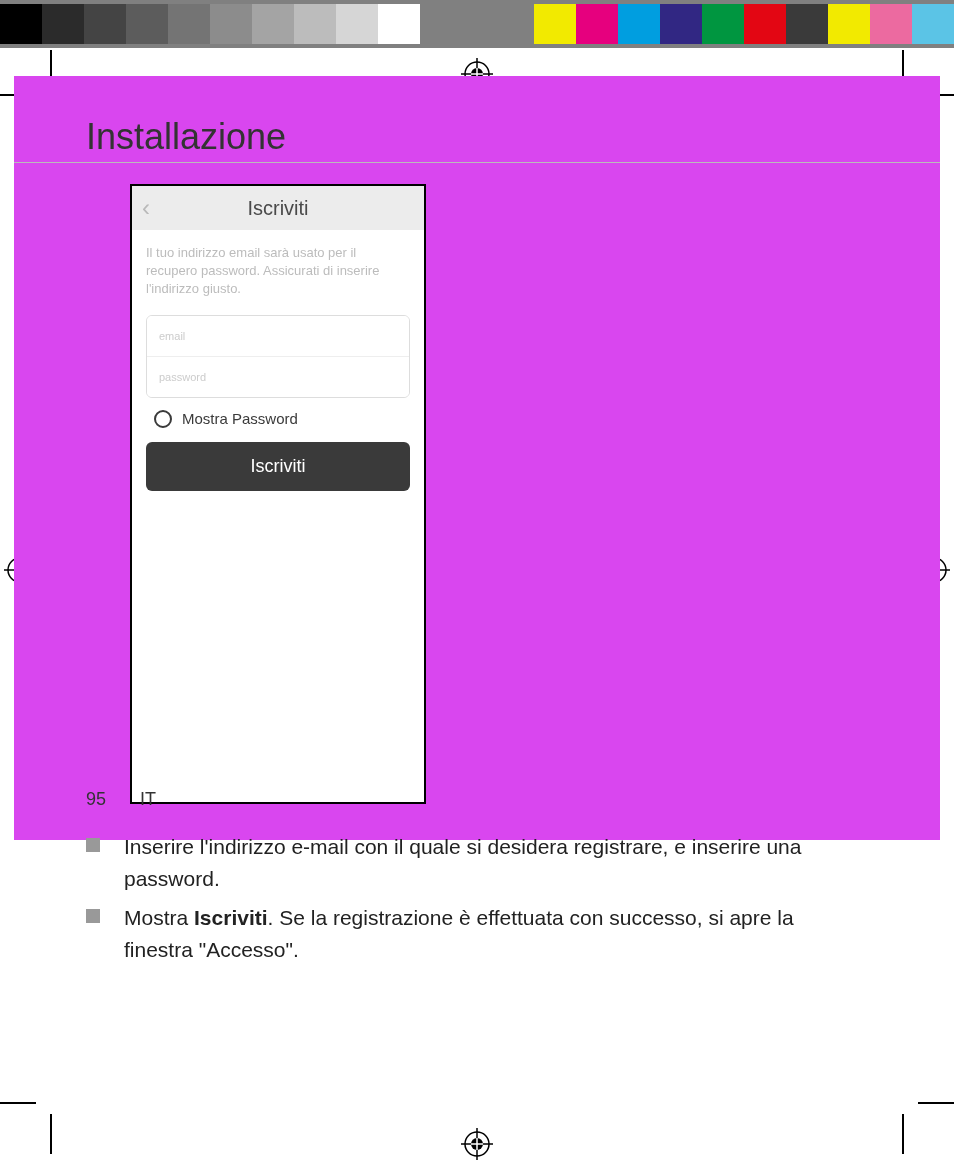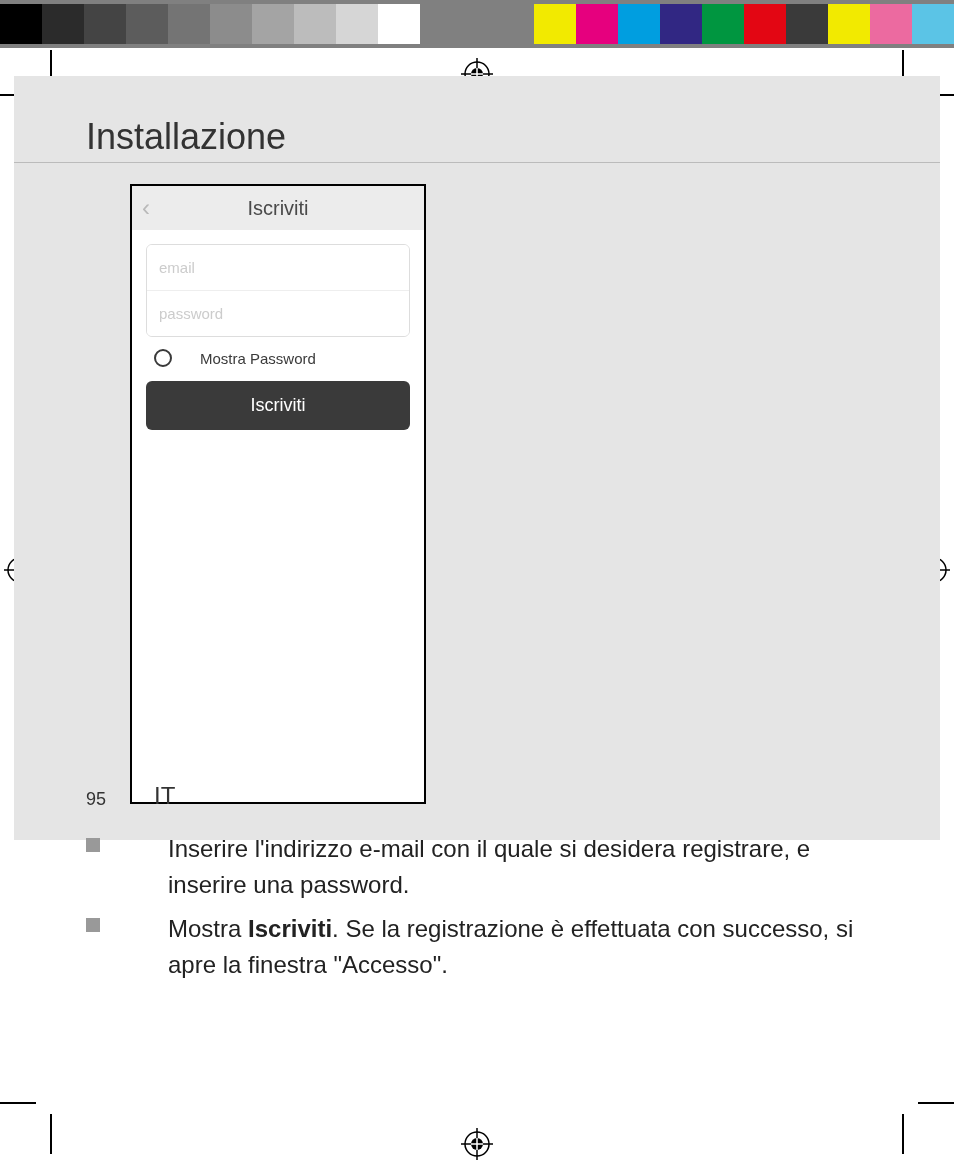--- a/index.html
+++ b/index.html
@@ -27,21 +27,21 @@
   .reg-mark svg { width: 32px; height: 32px; }
   .crop-h { position: absolute; background: #000; height: 2px; }
   .crop-v { position: absolute; background: #000; width: 2px; }
 
   .page {
     position: absolute;
     top: 76px;
     left: 14px;
     width: 926px;
     height: 764px;
-    background: #e5e5e5;
+    background: #d946ef;
   }
   .section-title {
     position: absolute;
     top: 40px;
     left: 72px;
     font-size: 36px;
     font-weight: 300;
     color: #333;
   }
   .title-rule {
@@ -92,32 +92,32 @@
   }
   .input-group {
     border: 1px solid #ddd;
     border-radius: 6px;
     overflow: hidden;
   }
   .text-input {
     width: 100%;
     padding: 14px 12px;
     border: none;
-    font-size: 15px;
+    font-size: 11px;
     color: #bbb;
     font-weight: 300;
     background: #fff;
   }
   .text-input::placeholder { color: #ccc; }
   .input-divider { height: 1px; background: #eee; }
   .show-pw {
     display: flex;
     align-items: center;
     padding: 12px 8px 14px 8px;
-    gap: 28px;
+    gap: 10px;
   }
   .radio-circle {
     width: 18px; height: 18px;
     border: 2px solid #3a3a3a;
     border-radius: 50%;
   }
   .show-pw-label {
     font-size: 15px;
     color: #3a3a3a;
   }
@@ -142,39 +142,38 @@
     gap: 24px;
     margin-bottom: 8px;
   }
   .bullet-square {
     width: 14px; height: 14px;
     background: #999;
     flex-shrink: 0;
     margin-top: 7px;
   }
   .bullet-text {
-    font-size: 24px;
+    font-size: 21px;
     line-height: 1.5;
     color: #222;
     font-weight: 300;
-    margin-left: 44px;
   }
   .bullet-text b { font-weight: 700; }
   .footer-num {
     position: absolute;
     bottom: 30px;
     left: 72px;
     font-size: 18px;
     color: #333;
   }
   .footer-lang {
     position: absolute;
     bottom: 30px;
-    left: 140px;
-    font-size: 24px;
+    left: 126px;
+    font-size: 18px;
     color: #333;
   }
 </style>
 </head>
 <body>
 
 <div style="position:absolute;top:0;left:0;width:954px;height:48px;background:#808080;"></div>
 
 <div class="color-strip">
   <div id="left-swatches" style="display:flex;">
@@ -261,20 +260,21 @@
 
   <h1 class="section-title">Installazione</h1>
   <div class="title-rule"></div>
 
   <div class="phone-mock">
     <div class="phone-header">
       <span class="back-chevron">‹</span>
       <div class="phone-title">Iscriviti</div>
     </div>
     <div class="phone-body">
+      <div class="helper-text">Il tuo indirizzo email sarà usato per il recupero password. Assicurati di inserire l'indirizzo giusto.</div>
       <div class="input-group">
         <input class="text-input" placeholder="email" style="">
         <div class="input-divider"></div>
         <input class="text-input" placeholder="password" style="">
       </div>
       <div class="show-pw">
         <div class="radio-circle"></div>
         <span class="show-pw-label">Mostra Password</span>
       </div>
       <button class="submit-btn">Iscriviti</button>

